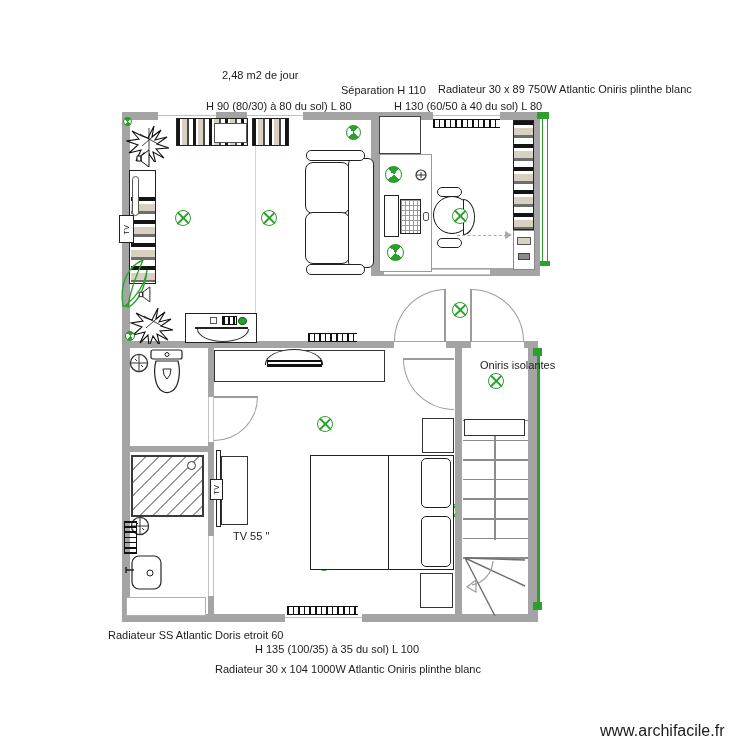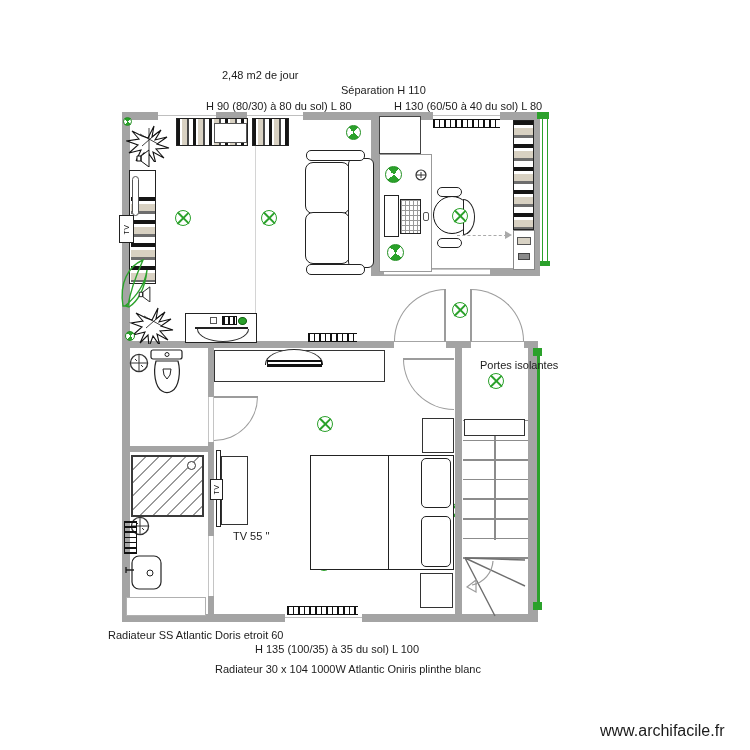--- a/index.html
+++ b/index.html
@@ -32,23 +32,24 @@
   svg{display:block}
   .wm{position:absolute;font-size:16px;color:#1b1b1b;z-index:6}
 </style>
 </head>
 <body>
 
 <div id="plan">
 
   <div class="lbl" style="left:222px;top:69px">2,48 m2 de jour</div>
   <div class="lbl" style="left:341px;top:84px">Séparation H 110</div>
+  <div class="lbl" style="left:438px;top:83px">Radiateur 30 x 89 750W Atlantic Oniris plinthe blanc</div>
   <div class="lbl" style="left:206px;top:100px">H 90 (80/30) à 80 du sol)  L 80</div>
   <div class="lbl" style="left:394px;top:100px">H 130 (60/50 à 40 du sol)  L 80</div>
-  <div class="lbl" style="left:480px;top:359px">Portes isolantes</div>
+  <div class="lbl" style="left:480px;top:359px">Oniris isolantes</div>
   <div class="lbl" style="left:233px;top:530px">TV 55 ''</div>
   <div class="lbl" style="left:108px;top:629px">Radiateur SS Atlantic Doris etroit 60</div>
   <div class="lbl" style="left:255px;top:643px">H 135 (100/35) à 35 du sol)  L 100</div>
   <div class="lbl" style="left:215px;top:663px">Radiateur 30 x 104 1000W Atlantic Oniris plinthe blanc</div>
   <div class="wm" style="left:600px;top:722px">www.archifacile.fr</div>
 
   <div class="a wall" style="left:122px;top:112px;width:418px;height:8px"></div>
   <div class="a wall" style="left:122px;top:112px;width:8px;height:510px"></div>
   <div class="a wall" style="left:532px;top:112px;width:8px;height:164px"></div>
   <div class="a wall" style="left:371px;top:112px;width:8px;height:164px"></div>

